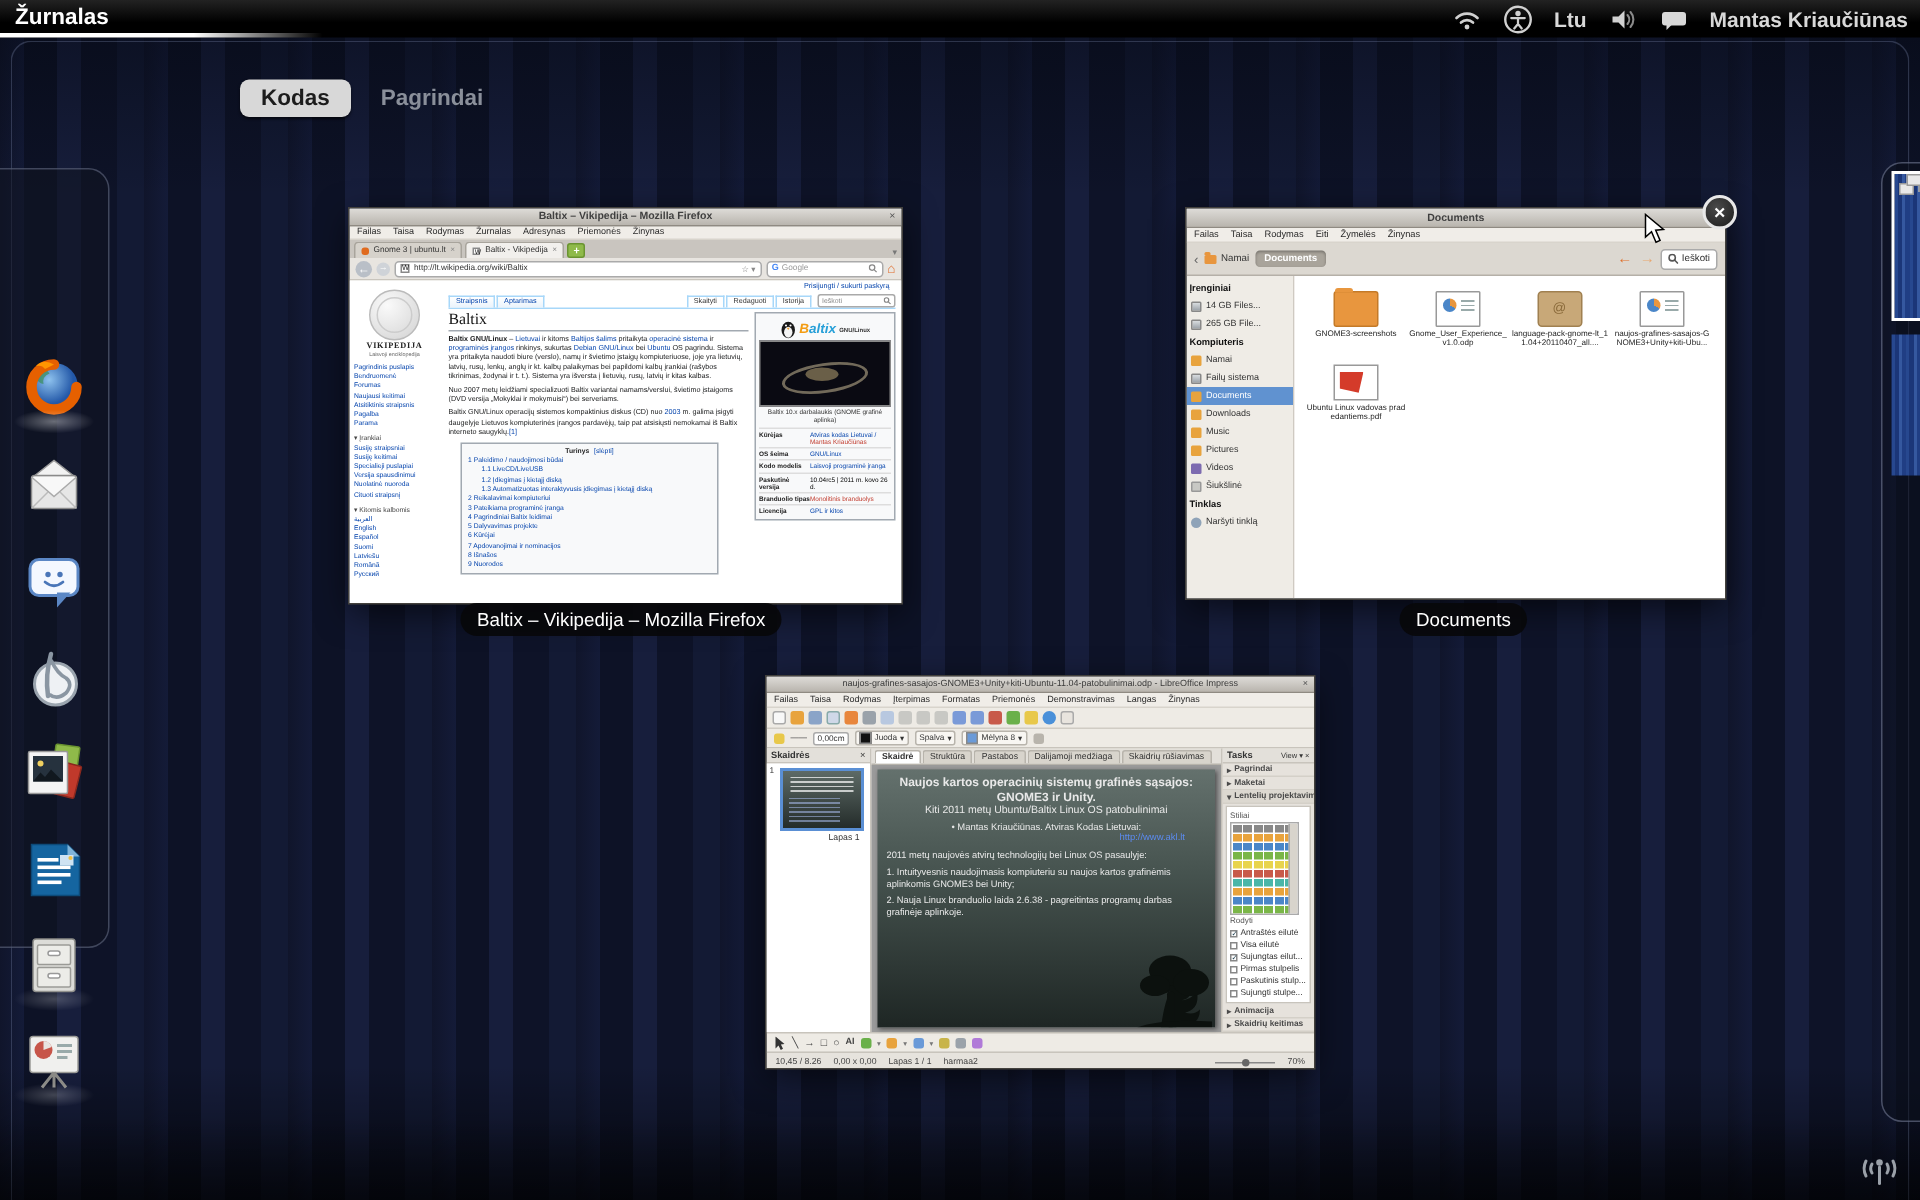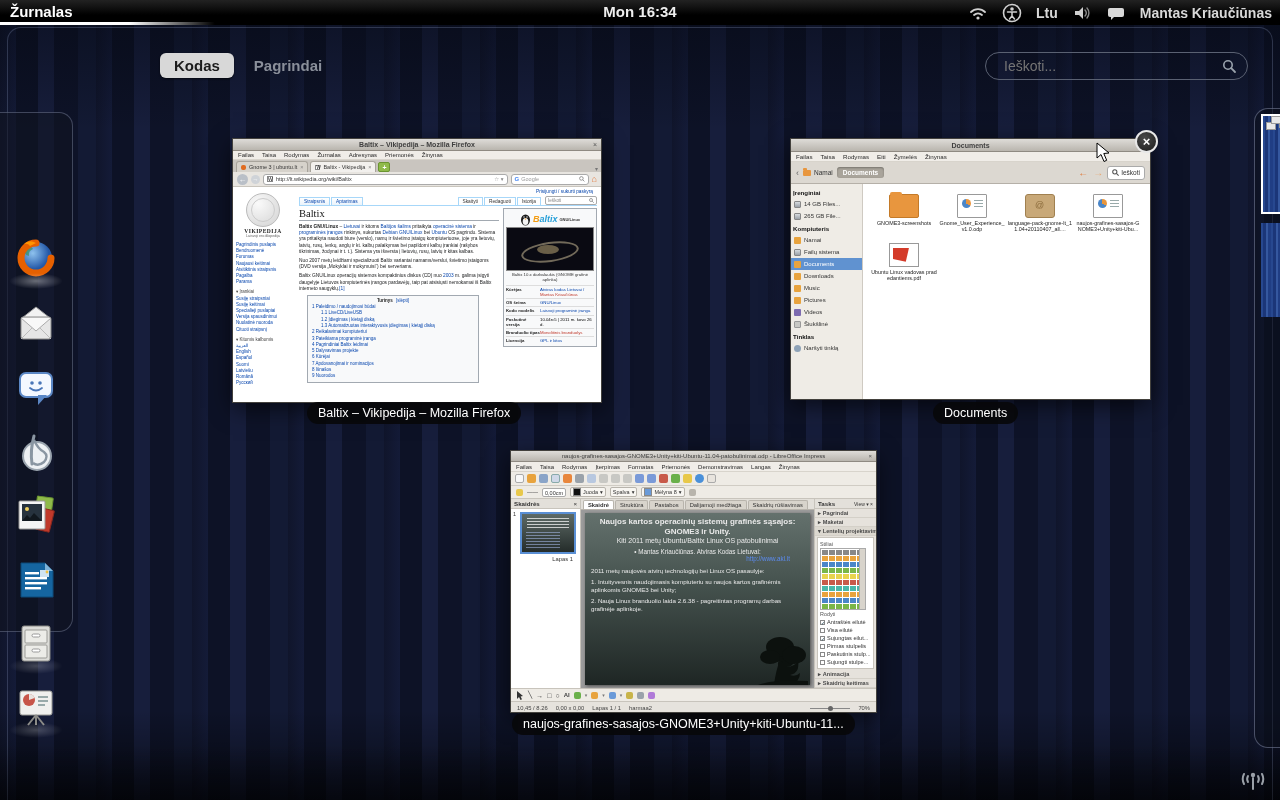--- a/index.html
+++ b/index.html
@@ -216,21 +216,20 @@
   .trayic{position:absolute;left:1234px;top:762px;width:38px;height:34px}
 </style>
 </head>
 <body>
 
 <div id="screen">
 
   <div class="topbar">
     <span class="tb-activities">Žurnalas</span>
     <span class="tb-underline"></span>
-    <span class="tb-clock">Mon 16:34</span>
     <span class="tb-right">
       <svg class="tb-ic" viewBox="0 0 20 20">
         <g stroke="#d0d0d0" stroke-width="1.8" fill="none" stroke-linecap="round">
           <path d="M3 9 a10 10 0 0 1 14 0"></path>
             <path d="M6 12 a6 6 0 0 1 8 0"></path>
           </g>
         <circle cx="10" cy="15" r="1.6" fill="#d0d0d0"></circle>
       </svg>
       <svg class="tb-ic" viewBox="0 0 20 20">
         <circle cx="10" cy="10" r="8.5" fill="none" stroke="#d0d0d0" stroke-width="1.6"></circle>
@@ -251,27 +250,20 @@
   </div>
 
   <div class="ov-outline"></div>
   <div class="tray-shade"></div>
 
   <div class="tabs-row">
     <span class="tab-pill on">Kodas</span>
     <span class="tab-pill off">Pagrindai</span>
   </div>
 
-  <div class="searchbox">
-    <input readonly="" placeholder="Ieškoti..." style="">
-    <svg width="15" height="15" viewBox="0 0 15 15">
-      <circle cx="6" cy="6" r="4.2" fill="none" stroke="#9aa3ad" stroke-width="1.6"></circle>
-      <line x1="9.2" y1="9.2" x2="13" y2="13" stroke="#9aa3ad" stroke-width="1.8" stroke-linecap="round"></line>
-    </svg>
-  </div>
 
   <div class="dash">
     <div class="dicon run" style="top:122px">
       <svg viewBox="0 0 44 44">
         <defs>
             <radialGradient id="fxb" cx="40%" cy="35%">
               <stop offset="0%" stop-color="#8ec2ee"></stop>
               <stop offset="100%" stop-color="#2358a8"></stop>
             </radialGradient>
           </defs>
@@ -827,15 +819,14 @@
     </div>
     <div class="im-status">
       <span>10,45 / 8.26</span>
       <span>0,00 x 0,00</span>
       <span>Lapas 1 / 1</span>
       <span>harmaa2</span>
       <span class="zslider"></span>
       <span>70%</span>
     </div>
   </div>
-  <div class="caption" style="left:512px;top:713px">naujos-grafines-sasajos-GNOME3+Unity+kiti-Ubuntu-11...</div>
 
 </div>
 
 </body></html>

